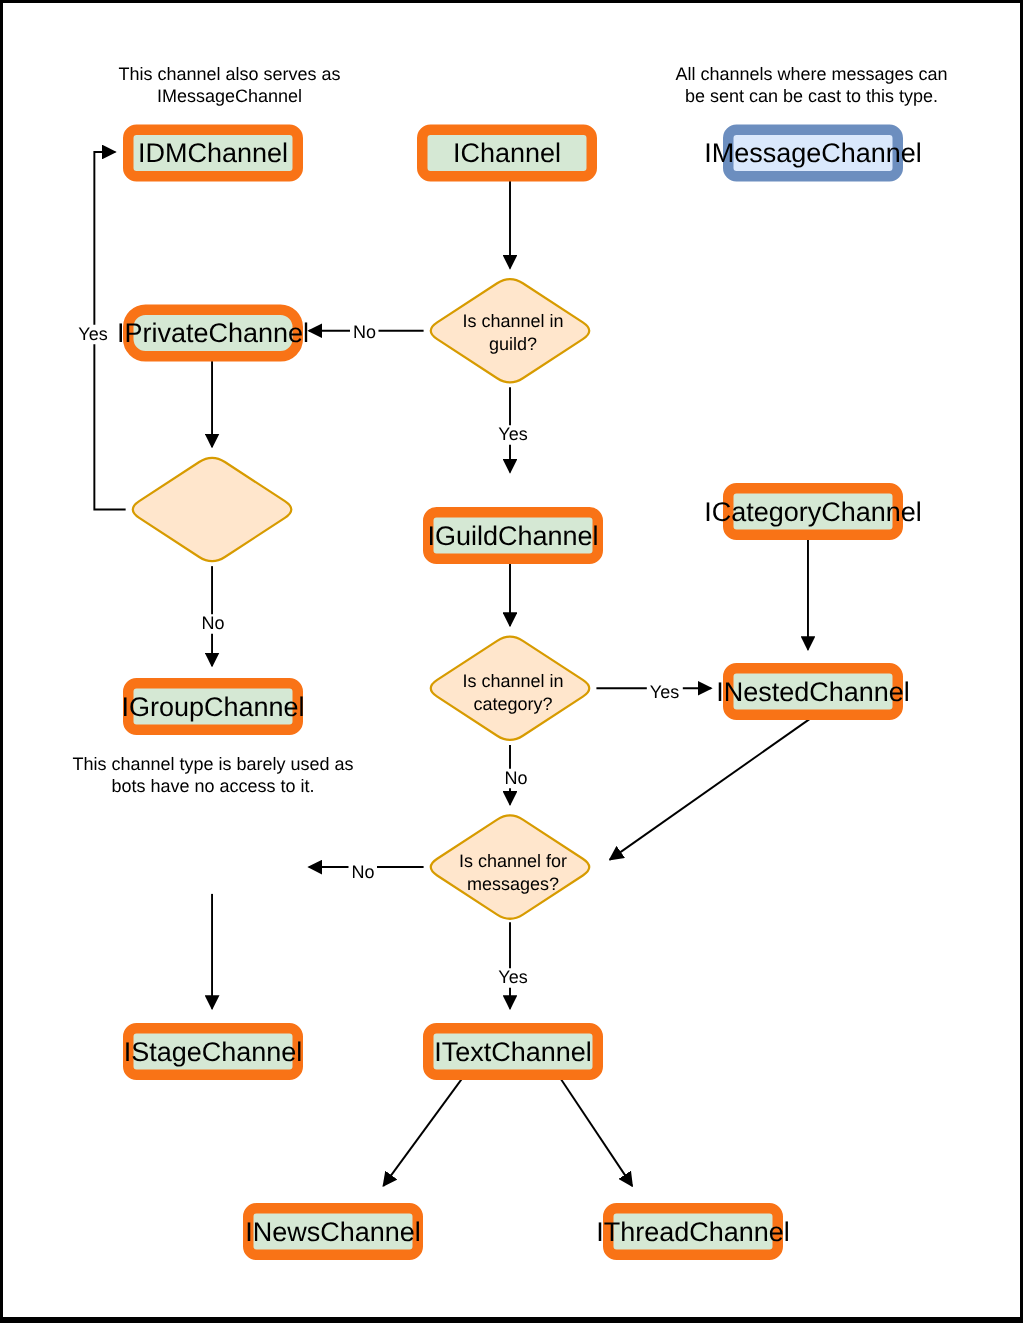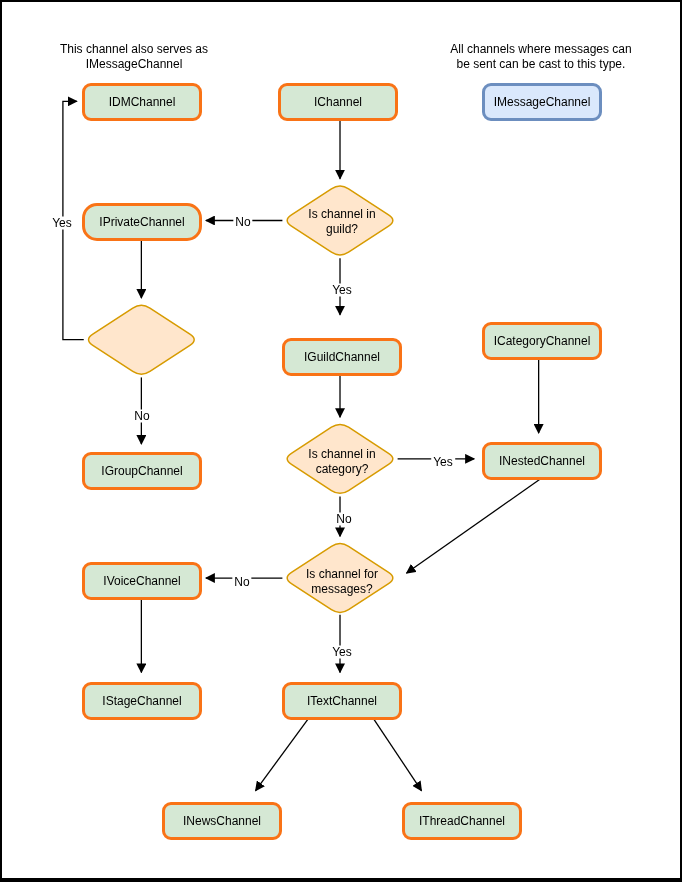--- a/index.html
+++ b/index.html
@@ -17,23 +17,23 @@
   }
   .edges-svg { position: absolute; left: 0; top: 0; width: 100%; height: 100%; }
   .node {
     position: absolute;
     width: 120px;
     height: 38px;
     display: flex;
     align-items: center;
     justify-content: center;
     background: #d5e8d4;
-    border: 3px solid #f97316;
+    border: 7px solid #f97316;
     border-radius: 9px;
-    font-size: 12px;
+    font-size: 18px;
     box-sizing: border-box;
   }
   .node.blue { background: #dae8fc; border-color: #6c8ebf; }
   .decision-label {
     position: absolute;
     width: 110px;
     transform: translate(-50%, -50%);
     text-align: center;
     font-size: 12px;
     line-height: 15px;
@@ -104,24 +104,26 @@
     </g>
 
     <g fill="#ffe6cc" stroke="#d79b00" stroke-width="1.5">
       <use href="#diamond" transform="translate(340,220)"></use>
       <use href="#diamond" transform="translate(140,340)"></use>
       <use href="#diamond" transform="translate(340,460)"></use>
       <use href="#diamond" transform="translate(340,580)"></use>
     </g>
   </svg>
 
-  <div class="note" style="left:132px; top:55px;">This channel also serves as
+  <div class="note" style="left:151px; top:55px;">This channel also serves as
 IMessageChannel</div>
   <div class="note" style="left:539px; top:55px;">All channels where messages can
 be sent can be cast to this type.</div>
+  <div class="note" style="left:140px; top:515px;">This channel type is barely used as
+bots have no access to it.</div>
 
   <div class="node pos-idm">
       <span>IDMChannel</span>
     </div>
   <div class="node pos-ichannel">
       <span>IChannel</span>
     </div>
   <div class="node blue pos-imessage">
       <span>IMessageChannel</span>
     </div>
@@ -132,23 +134,20 @@
       <span>IGuildChannel</span>
     </div>
   <div class="node pos-icategory">
       <span>ICategoryChannel</span>
     </div>
   <div class="node pos-igroup">
       <span>IGroupChannel</span>
     </div>
   <div class="node pos-inested">
       <span>INestedChannel</span>
-    </div>
-  <div class="node pos-ivoice">
-      <span>IVoiceChannel</span>
     </div>
   <div class="node pos-istage">
       <span>IStageChannel</span>
     </div>
   <div class="node pos-itext">
       <span>ITextChannel</span>
     </div>
   <div class="node pos-ithread">
       <span>IThreadChannel</span>
     </div>

